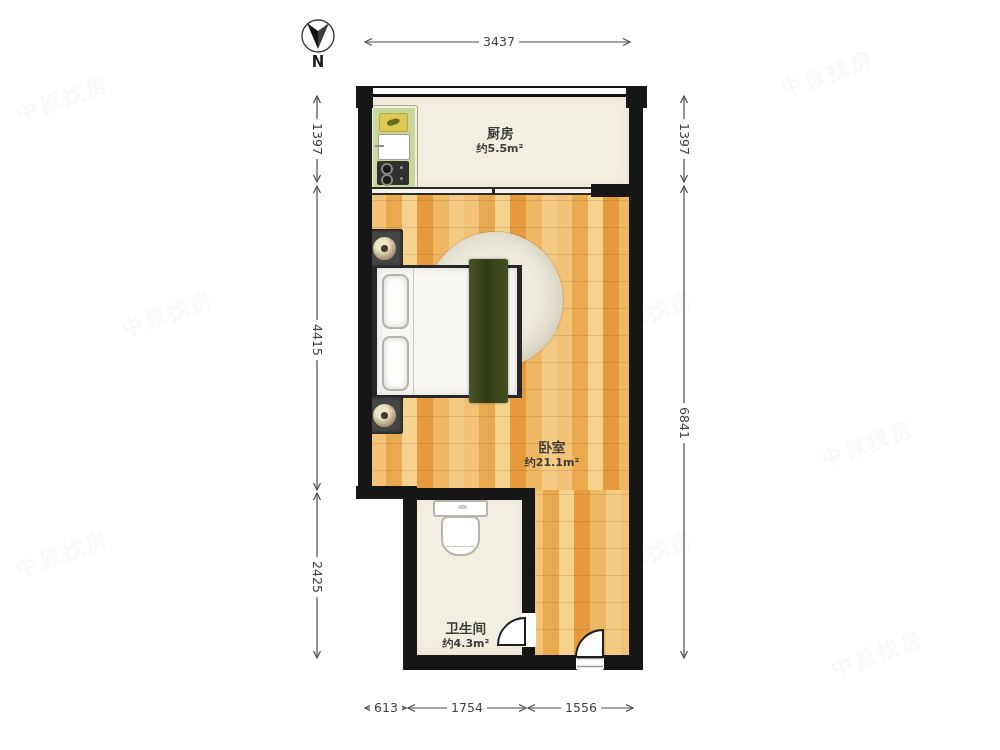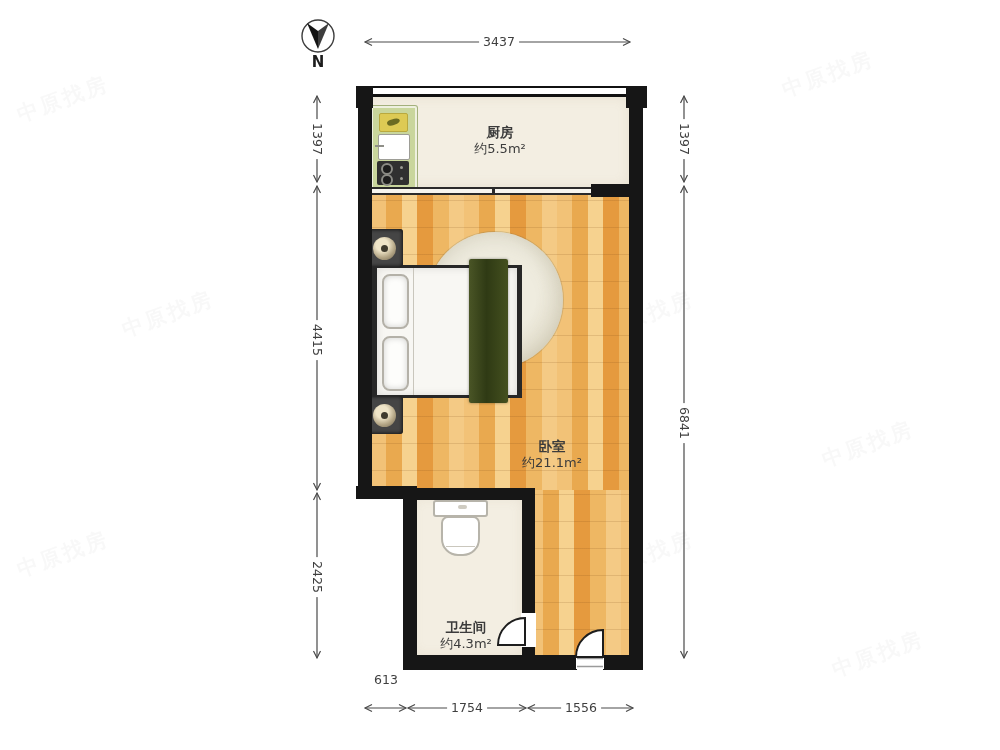--- a/index.html
+++ b/index.html
@@ -59,21 +59,21 @@
     background:radial-gradient(circle at 40% 35%, #efe5c8 0 30%, #b3a585 62%, #6b614c 100%);
   }
   .lamp-dot{background:#3f3b2e;border-radius:50%;}
   .toilet-tank{background:#fff;border:2px solid #b7b4aa;border-radius:3px;box-sizing:border-box;}
   .toilet-btn{background:#cfccc2;border-radius:2px;}
   .toilet-bowl{background:#fff;border:2px solid #b7b4aa;border-radius:7px 7px 17px 17px;box-sizing:border-box;}
   .toilet-seam{border-top:1.5px solid #cac7bd;}
   
   .room-label{color:#3b3b3b;text-align:center;line-height:1.28;transform:translate(-50%,-50%);}
   .room-name{font-size:13.5px;font-weight:bold;}
-  .room-area{font-size:13px;font-weight:normal;text-align:center;}
+  .room-area{font-size:11px;font-weight:bold;text-align:center;}
   .dim-label{
     color:#3f3f3f;font-size:12.5px;background:#ffffff;line-height:1;
     padding:2px 4px;transform:translate(-50%,-50%);white-space:nowrap;
   }
   .dim-label.vert{transform:translate(-50%,-50%) rotate(90deg);}
   .compass-n{color:#1c1c1c;font-size:15px;font-weight:bold;transform:translate(-50%,-50%);}
   .watermark{
     color:#8a8a8a;opacity:.055;font-size:21px;font-weight:bold;letter-spacing:3px;
     transform:rotate(-20deg);white-space:nowrap;pointer-events:none;
   }
@@ -209,17 +209,17 @@
     <div class="room-name">卫生间</div>
     <div class="room-area">约4.3m²</div>
   </div>
 
   <div class="abs dim-label" style="left:499px;top:42px;">3437</div>
   <div class="abs dim-label vert" style="left:317px;top:139px;">1397</div>
   <div class="abs dim-label vert" style="left:317px;top:340px;">4415</div>
   <div class="abs dim-label vert" style="left:317px;top:577px;">2425</div>
   <div class="abs dim-label vert" style="left:684px;top:139px;">1397</div>
   <div class="abs dim-label vert" style="left:684px;top:423px;">6841</div>
-  <div class="abs dim-label" style="left:386px;top:680px;">613</div>
+  <div class="abs dim-label" style="left:386px;top:708px;">613</div>
   <div class="abs dim-label" style="left:467px;top:708px;">1754</div>
   <div class="abs dim-label" style="left:581px;top:708px;">1556</div>
 
 </div>
 
 </body></html>

